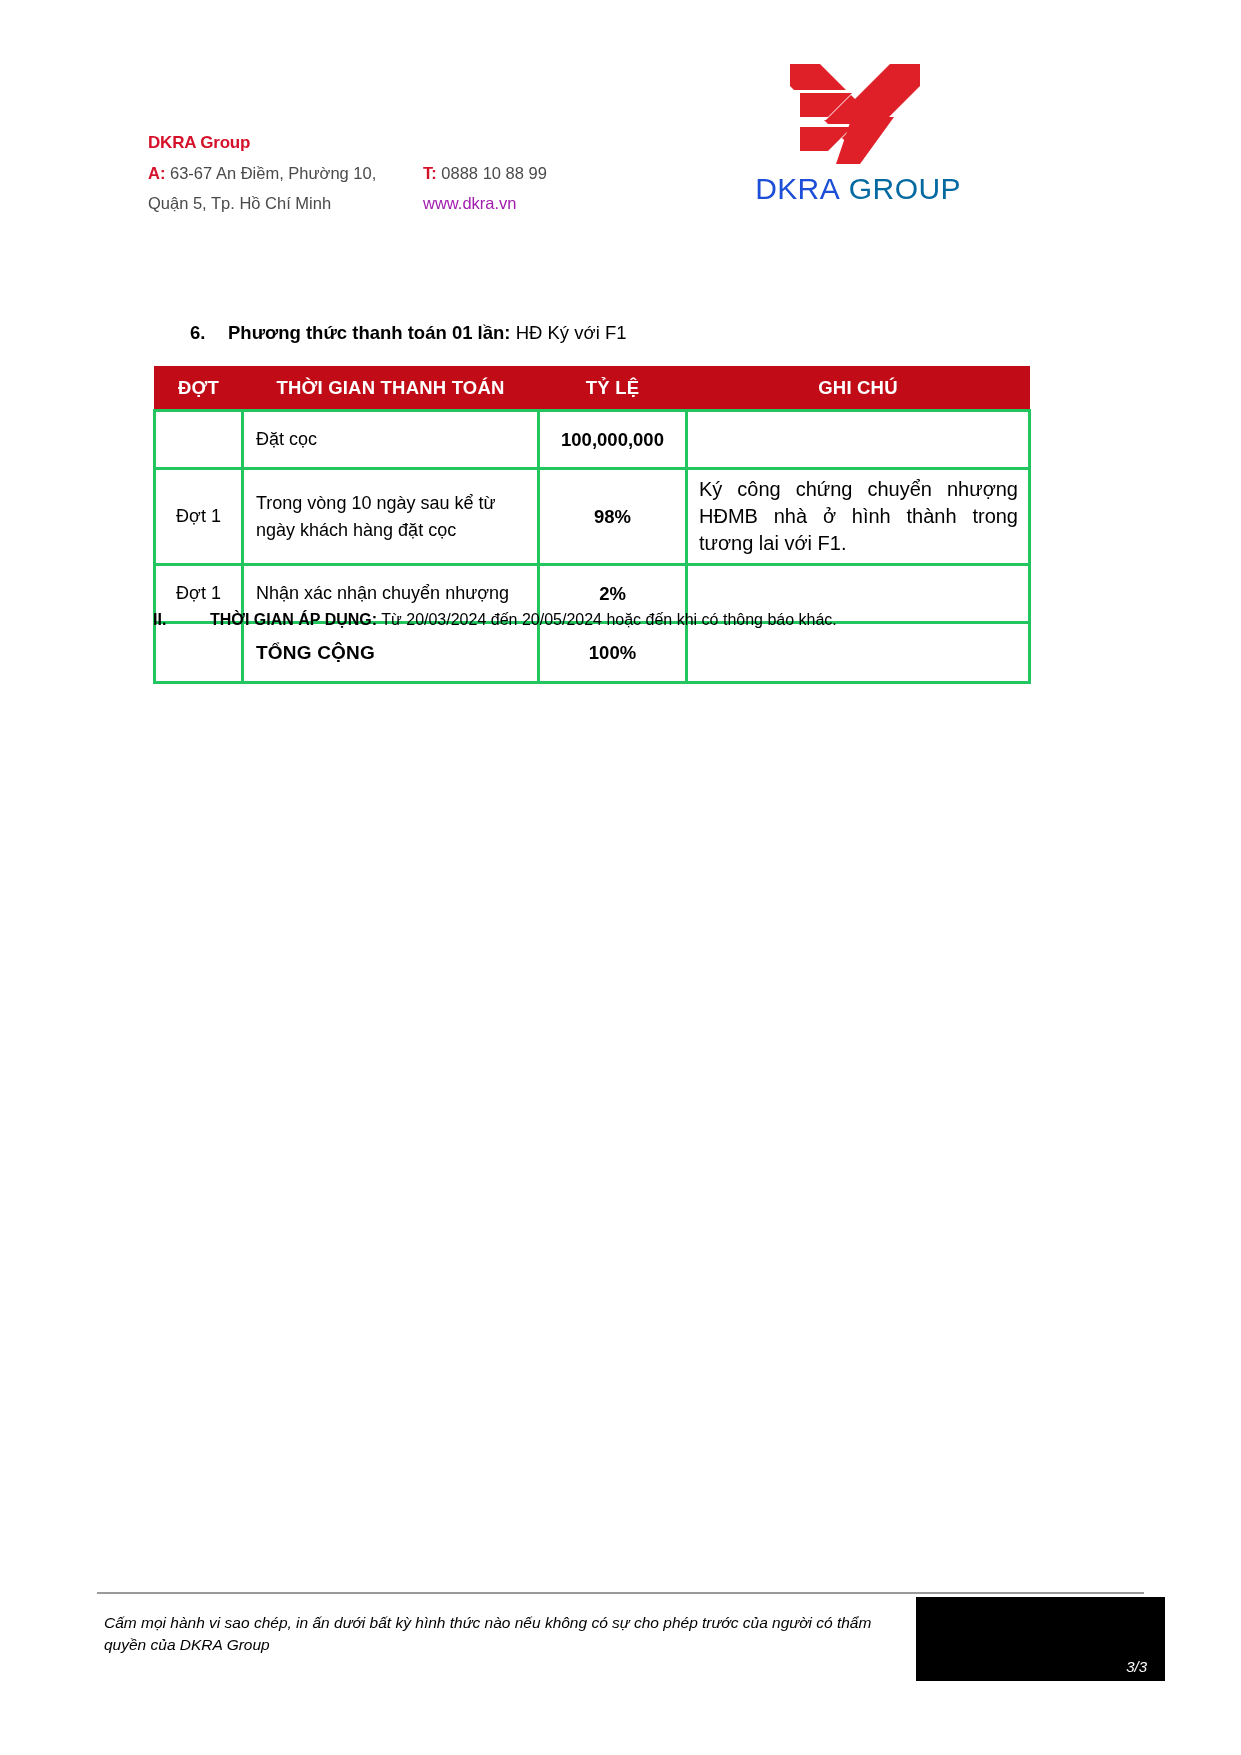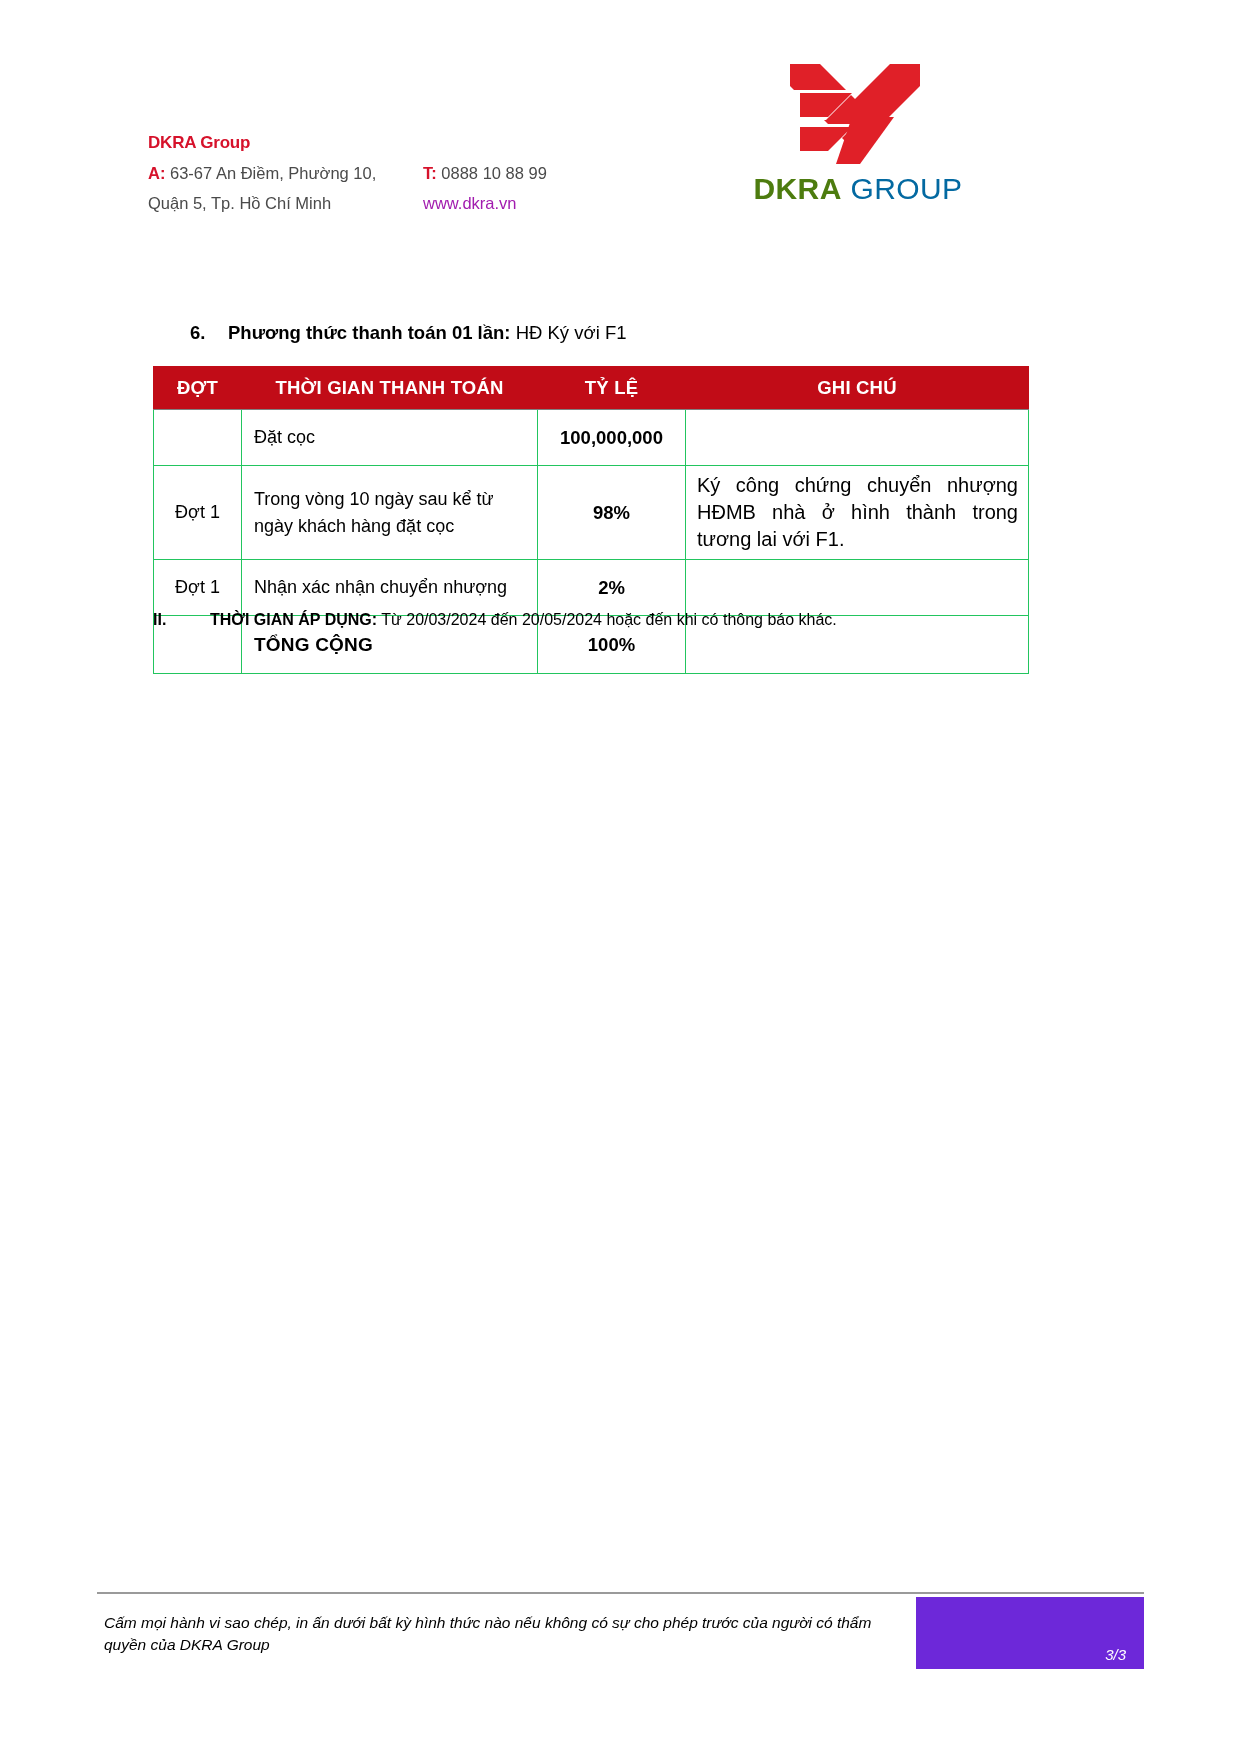--- a/index.html
+++ b/index.html
@@ -93,22 +93,22 @@
     left: 0px;
     top: 112px;
     width: 220px;
     text-align: center;
     font-size: 30px;
     line-height: 34px;
     letter-spacing: 0.4px;
     white-space: nowrap;
   }
   .logo-text .lt-bold {
-    color: #4d7c0f;
-    font-weight: bold;
+    color: #1d4ed8;
+    font-weight: normal;
   }
   .logo-text .lt-light {
     color: #0369a1;
     font-weight: normal;
   }
 
   
   .content {
     position: absolute;
     left: 0;
@@ -137,21 +137,21 @@
   table.payment-table {
     position: absolute;
     left: 153px;
     top: 366px;
     width: 875px;
     border-collapse: collapse;
     table-layout: fixed;
   }
   table.payment-table th,
   table.payment-table td {
-    border: 1px solid #22c55e;
+    border: 3px solid #22c55e;
     vertical-align: middle;
   }
   table.payment-table thead th {
     background: #c10c17;
     color: #ffffff;
     font-size: 18.5px;
     font-weight: bold;
     letter-spacing: 0.2px;
     height: 40px;
     text-align: center;
@@ -236,22 +236,23 @@
     font-size: 15.5px;
     font-style: italic;
     line-height: 22px;
     color: #000000;
   }
   .footer-pagebox {
     position: absolute;
     left: 916px;
     top: 5px;
     width: 228px;
-    height: 72px;
-    background: #6d28d9;
+    height: 84px;
+    background: #000000;
+    padding-left: 21px;
   }
   .footer-pageno {
     position: absolute;
     right: 18px;
     bottom: 6px;
     font-size: 15px;
     font-style: italic;
     color: #ffffff;
   }
 </style>

